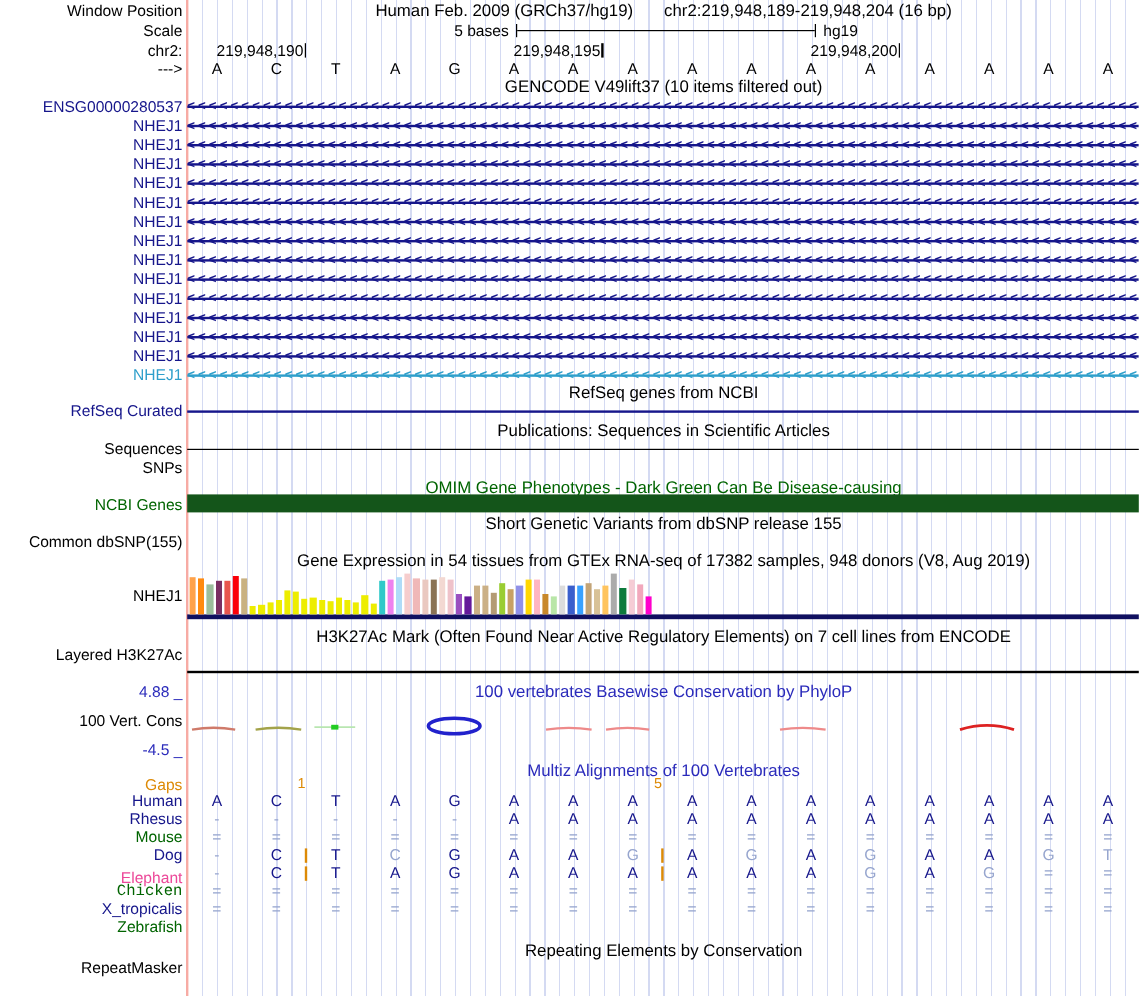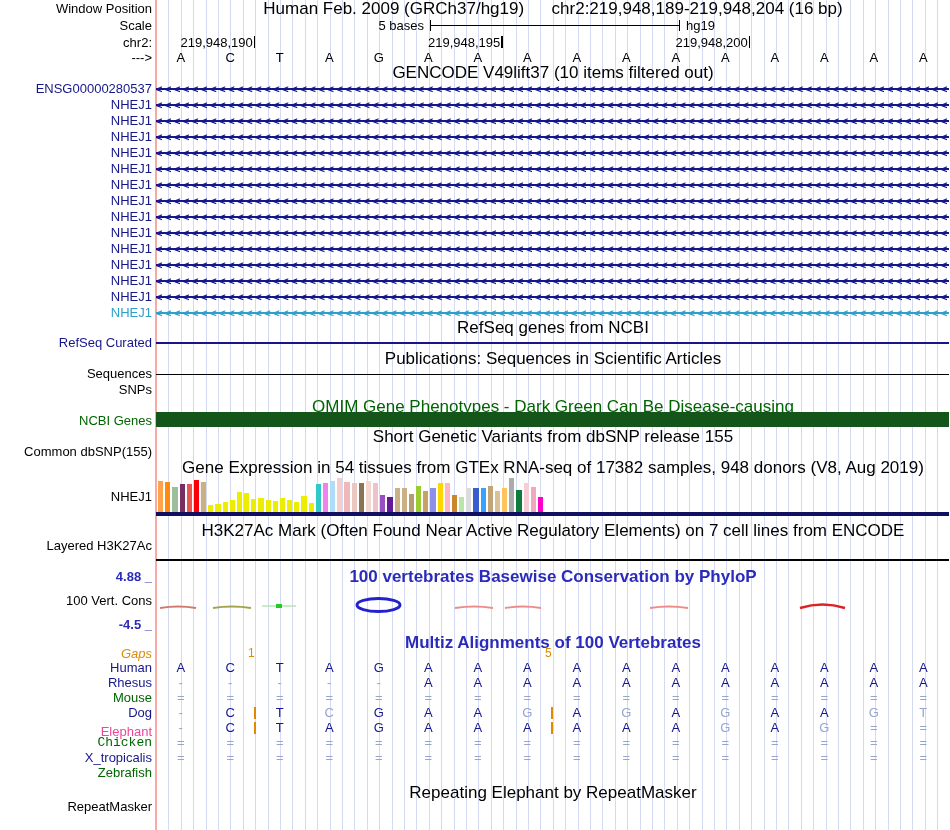--- a/index.html
+++ b/index.html
@@ -2,23 +2,23 @@
 <html><head>
 <meta charset="utf-8">
 <style>
   html,body{margin:0;padding:0;background:#fff;}
   #screen{position:relative;width:950px;height:830px;background:#fff;overflow:hidden;
           font-family:"Liberation Sans",sans-serif;color:#000;}
   .grid{position:absolute;top:0;left:156px;width:794px;height:830px;
         background:repeating-linear-gradient(to right,#d4daf2 0,#d4daf2 1px,transparent 1px,transparent 12.4px);}
   .leftline{position:absolute;top:0;left:155px;width:1.5px;height:830px;background:#f7aba4;}
   .lbl{position:absolute;left:0;width:152px;text-align:right;font-size:13px;white-space:nowrap;line-height:13px;}
-  .title{position:absolute;left:156px;width:794px;text-align:center;font-size:17px;line-height:13px;}
+  .title{position:absolute;left:156px;width:794px;text-align:center;font-size:14px;line-height:13px;}
   .hline{position:absolute;left:156px;width:793px;}
-  .navy{color:#16168B;} .green{color:#006400;} .orange{color:#DD8A06;font-style:italic;} .blue{color:#2B2BBB;font-weight:bold;}
+  .navy{color:#16168B;} .green{color:#006400;} .orange{color:#DD8A06;} .blue{color:#2B2BBB;}
   .base{position:absolute;width:49.5px;text-align:center;font-size:13px;line-height:13px;}
   .arrowrow{position:absolute;left:156px;width:793px;height:16px;overflow:hidden;}
   .arrowrow .ln{position:absolute;top:7.4px;left:0;width:100%;height:1.4px;}
   .arrowrow .ar{position:absolute;top:0;left:0;width:100%;font-size:11px;line-height:16px;
                 letter-spacing:2.6px;white-space:nowrap;font-weight:bold;}
   .coordgrp{position:absolute;display:flex;align-items:flex-start;font-size:13px;line-height:13px;}
   .coordgrp .tick{width:1.2px;height:12px;background:#000;margin-left:1px;}
   .scalebar{position:absolute;height:11px;border-left:1.2px solid #000;border-right:1.2px solid #000;}
   .scalebar .mid{position:absolute;top:4.6px;left:0;width:100%;height:1.4px;background:#000;}
   .bar{position:absolute;}
@@ -96,21 +96,21 @@
       <path d="M349,13 Q367,10 385,13" stroke="#EE8A8A" stroke-width="1.8" fill="none"></path>
       <path d="M494,13 Q513,10 532,13" stroke="#EE8A8A" stroke-width="1.8" fill="none"></path>
       <path d="M644,13 Q666.5,6 689,13" stroke="#DD2222" stroke-width="2.4" fill="none"></path>
     </svg>
 
   <div class="title blue" style="top:636px">Multiz Alignments of 100 Vertebrates</div>
   <div class="lbl orange" style="top:647px">Gaps</div>
   <div id="gapMarkers"></div>
   <div id="multizRows"></div>
 
-  <div class="title" style="top:786px">Repeating Elephant by RepeatMasker</div>
+  <div class="title" style="top:786px">Repeating Elements by Conservation</div>
   <div class="lbl" style="top:800px">RepeatMasker</div>
 <div class="coordgrp" style="top: 36px; left: 145px; width: 110px; justify-content: flex-end;">
       <span>219,948,190</span>
       <div class="tick"></div>
     </div>
     <div class="coordgrp" style="top: 36px; left: 392.5px; width: 110px; justify-content: flex-end;">
       <span>219,948,195</span>
       <div class="tick"></div>
     </div>
     <div class="coordgrp" style="top: 36px; left: 640px; width: 110px; justify-content: flex-end;">

